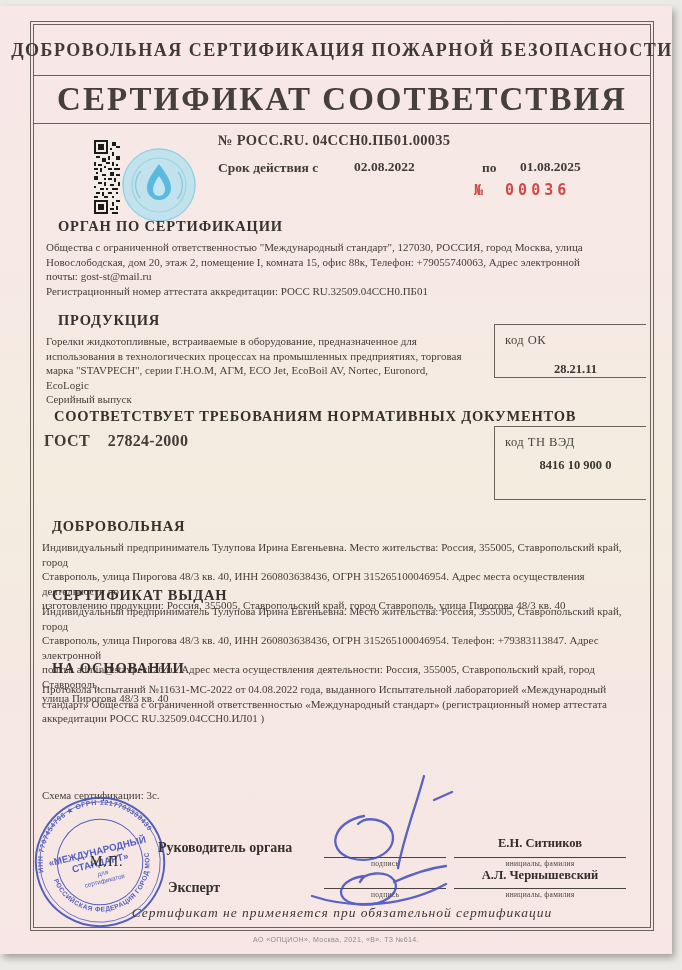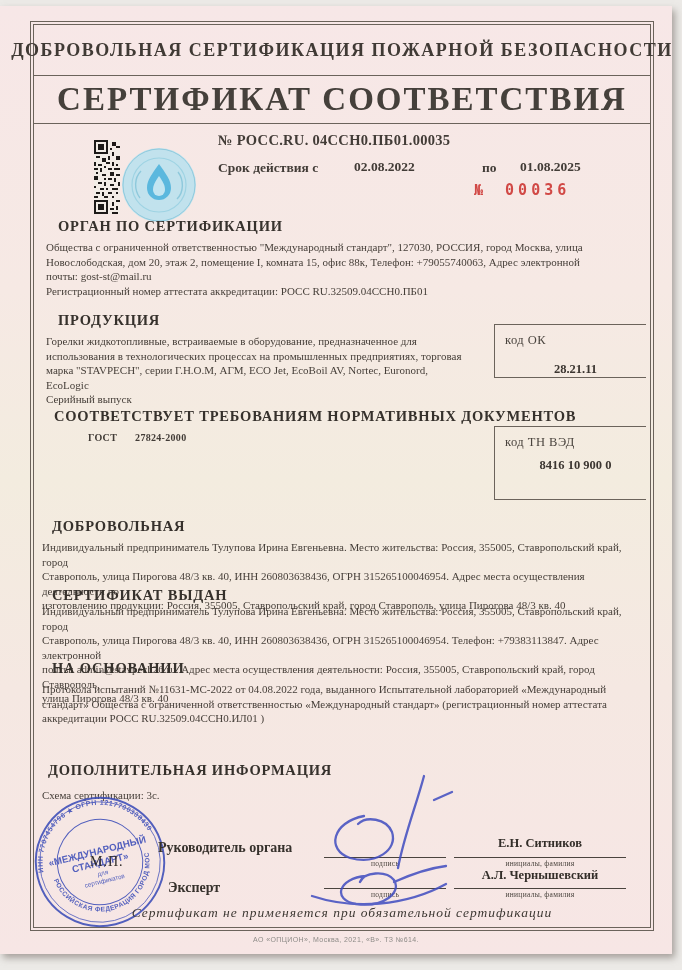--- a/index.html
+++ b/index.html
@@ -42,21 +42,21 @@
   .serial{
     font-family:"DejaVu Sans Mono", monospace;font-weight:bold;
     font-size:15px;letter-spacing:4px;color:#d14845;white-space:nowrap;
   }
   .code-box{
     border-top:1px solid #6b635b;border-left:1px solid #6b635b;border-bottom:1px solid #6b635b;
     padding:8px 0 0 10px;box-sizing:border-box;
   }
   .code-label{font-size:12.5px;color:#4a443e;letter-spacing:.5px;}
   .code-value{font-size:12.5px;font-weight:bold;margin-top:14px;color:#3c3631;text-align:center;}
-  .gost{font-size:10px;font-weight:bold;letter-spacing:.3px;margin-left:44px;}
+  .gost{font-size:16px;font-weight:bold;letter-spacing:.3px;}
   .gost .num{margin-left:18px;}
   .sig-label{font-weight:bold;font-size:14px;color:#36312c;white-space:nowrap;}
   .sig-line{border-bottom:1px solid #4a443e;}
   .sig-caption{font-size:7.5px;text-align:center;color:#4a443e;letter-spacing:.3px;}
   .sig-name{font-weight:bold;font-size:12.5px;text-align:center;color:#332e29;}
   .mp{font-size:14px;color:#2e2a26;letter-spacing:1px;}
   .footer-note{
     width:100%;text-align:center;font-style:italic;font-size:13.5px;
     letter-spacing:1px;color:#3d3833;
   }
@@ -195,21 +195,20 @@
         <div class="abs body-text" style="left:8px;top:480px;width:606px">Индивидуальный предприниматель Тулупова Ирина Евгеньевна. Место жительства: Россия, 355005, Ставропольский край, город
 Ставрополь, улица Пирогова 48/3 кв. 40, ИНН 260803638436, ОГРН 315265100046954. Телефон: +79383113847. Адрес электронной
 почты: admin@stavpech26.ru. Адрес места осуществления деятельности: Россия, 355005, Ставропольский край, город Ставрополь,
 улица Пирогова 48/3 кв. 40</div>
 
         <div class="abs heading" style="left:18px;top:536px">НА ОСНОВАНИИ</div>
         <div class="abs body-text" style="left:8px;top:558px;width:598px">Протокола испытаний №11631-МС-2022 от 04.08.2022 года, выданного Испытательной лабораторией «Международный
 стандарт» Общества с ограниченной ответственностью «Международный стандарт»   (регистрационный номер аттестата
 аккредитации РОСС RU.32509.04ССН0.ИЛ01 )</div>
 
-        <div class="abs heading" style="left:14px;top:638px">ДОПОЛНИТЕЛЬНАЯ ИНФОРМАЦИЯ</div>
         <div class="abs body-text" style="left:8px;top:664px;width:400px">Схема сертификации: 3с.</div>
 
         <svg class="abs" style="left:-2px;top:670px" width="136" height="136" viewBox="0 0 140 140" opacity="0.88">
           <defs>
             <path id="arcTop" d="M 11,70 A 59,59 0 1 1 129,70"></path>
             <path id="arcBottom" d="M 19,70 A 51,51 0 0 0 121,70"></path>
           </defs>
           <g transform="rotate(-14 70 70)" fill="none" stroke="#3c4db8">
             <circle cx="70" cy="70" r="66" stroke-width="2"></circle>
             <circle cx="70" cy="70" r="62" stroke-width="0.8"></circle>

